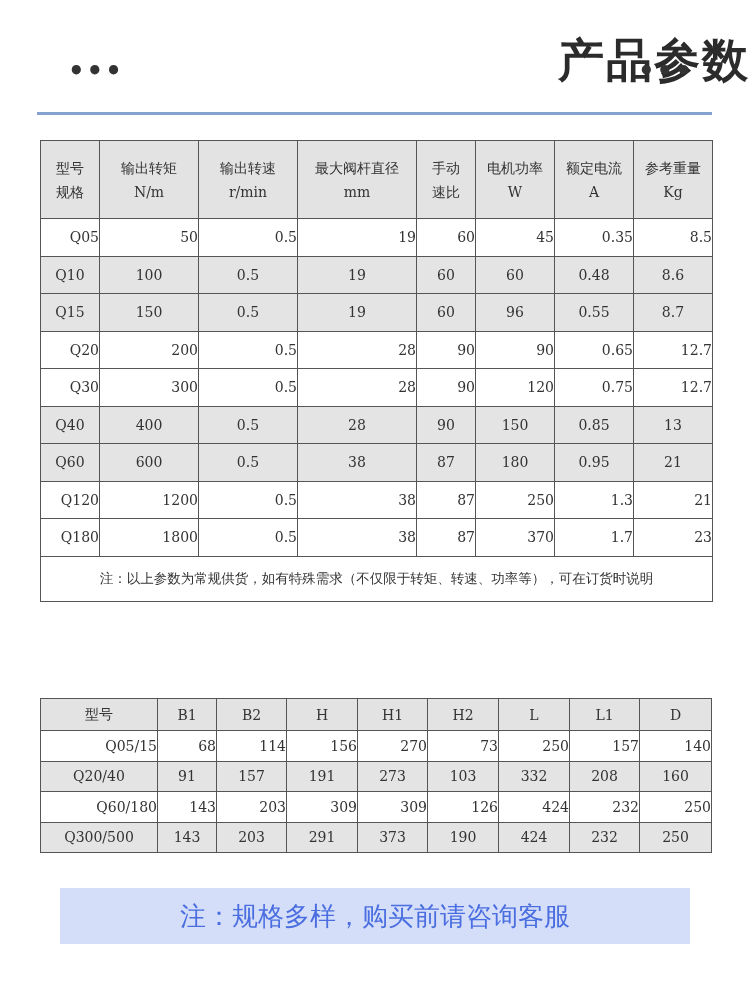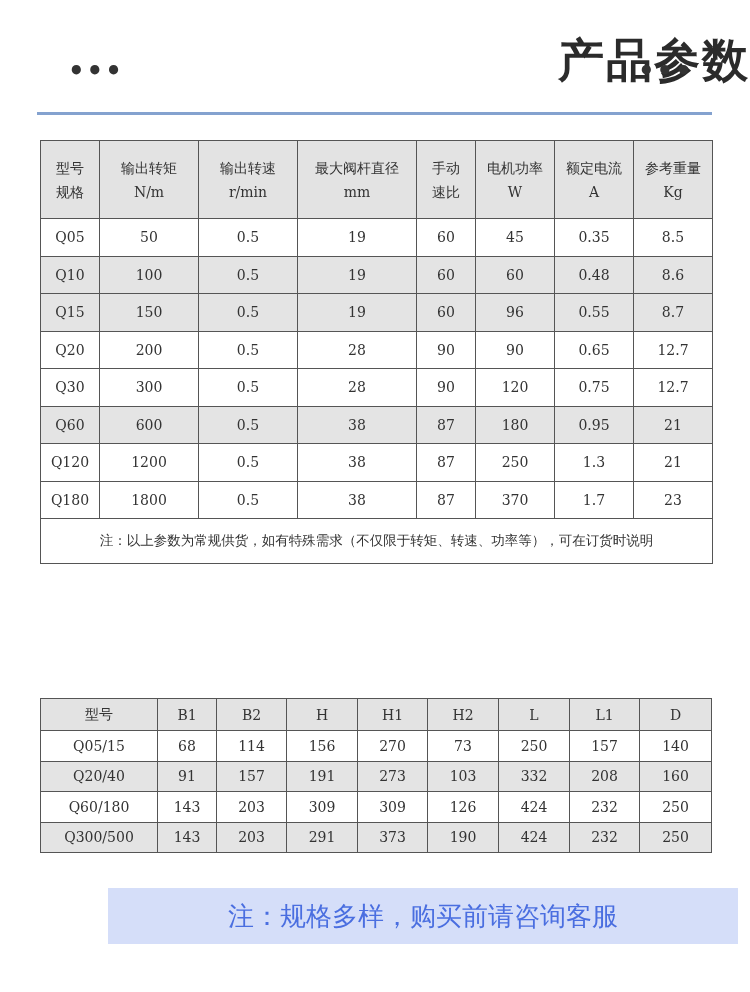--- a/index.html
+++ b/index.html
@@ -14,28 +14,28 @@
   .dots.left { left:68px; } .dots.right { left:638px; }
   .rule { position:absolute; left:37px; top:112px; width:675px; height:3px; background:#84a2cf; }
 
   table { border-collapse:collapse; position:absolute; table-layout:fixed; }
   td, th { border:1.5px solid #555; text-align:center; font-weight:normal;
            font-size:14px; color:#333; padding:0; }
   .t1 { left:40px; top:140px; width:672px; }
   .t1 .hd th { height:77px; background:#e3e3e3; line-height:24px; }
   .t1 .r td { height:36.5px; }
   .g td { background:#e4e4e4; }
-  .w td { background:#ffffff; }
+  .w td { background:#ffffff;text-align:right; }
   .note td { height:44px; background:#fff; font-family:Liberation Serif, serif; font-size:13.5px; }
   .t2 { left:40px; top:698px; width:672px; }
   .t2 th { height:31px; background:#e3e3e3; }
   .t2 td { height:29.5px; }
   .banner { position:absolute; left:60px; top:888px; width:630px; height:56px;
             background:#d5def9; text-align:center; line-height:56px;
-            font-family:"DejaVu Sans","Liberation Sans",sans-serif; font-size:26px; color:#4a6ee0;margin-left:48px; }
+            font-family:"DejaVu Sans","Liberation Sans",sans-serif; font-size:26px; color:#4a6ee0; }
 </style>
 </head>
 <body>
 
 <div class="title-wrap">
   <span class="dots left">•••</span>
   <div class="title">产品参数</div>
   <span class="dots right">•••</span>
   <div class="rule"></div>
 </div>
@@ -108,20 +108,30 @@
         <td>Q30</td>
         <td>300</td>
         <td>0.5</td>
         <td>28</td>
         <td>90</td>
         <td>120</td>
         <td>0.75</td>
         <td>12.7</td>
       </tr>
       <tr class="r g">
+        <td>Q40</td>
+        <td>400</td>
+        <td>0.5</td>
+        <td>28</td>
+        <td>90</td>
+        <td>150</td>
+        <td>0.85</td>
+        <td>13</td>
+      </tr>
+      <tr class="r g">
         <td>Q60</td>
         <td>600</td>
         <td>0.5</td>
         <td>38</td>
         <td>87</td>
         <td>180</td>
         <td>0.95</td>
         <td>21</td>
       </tr>
       <tr class="r w">

